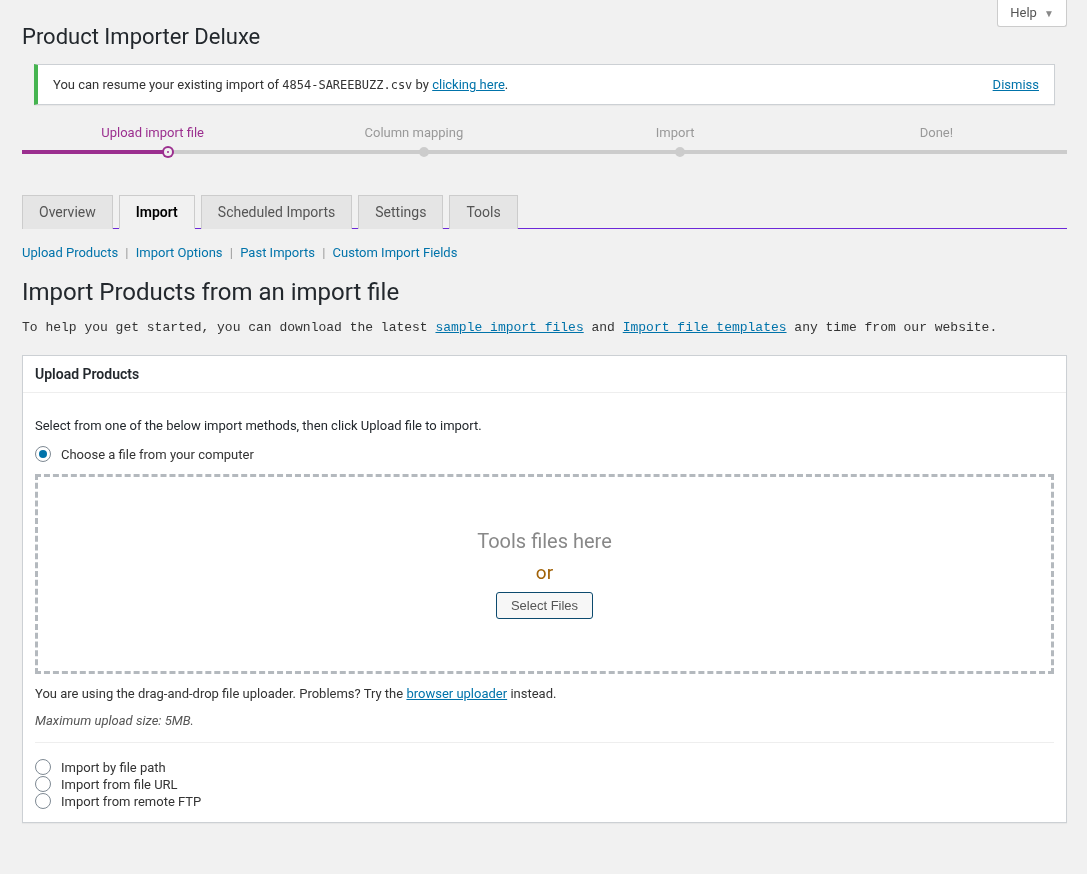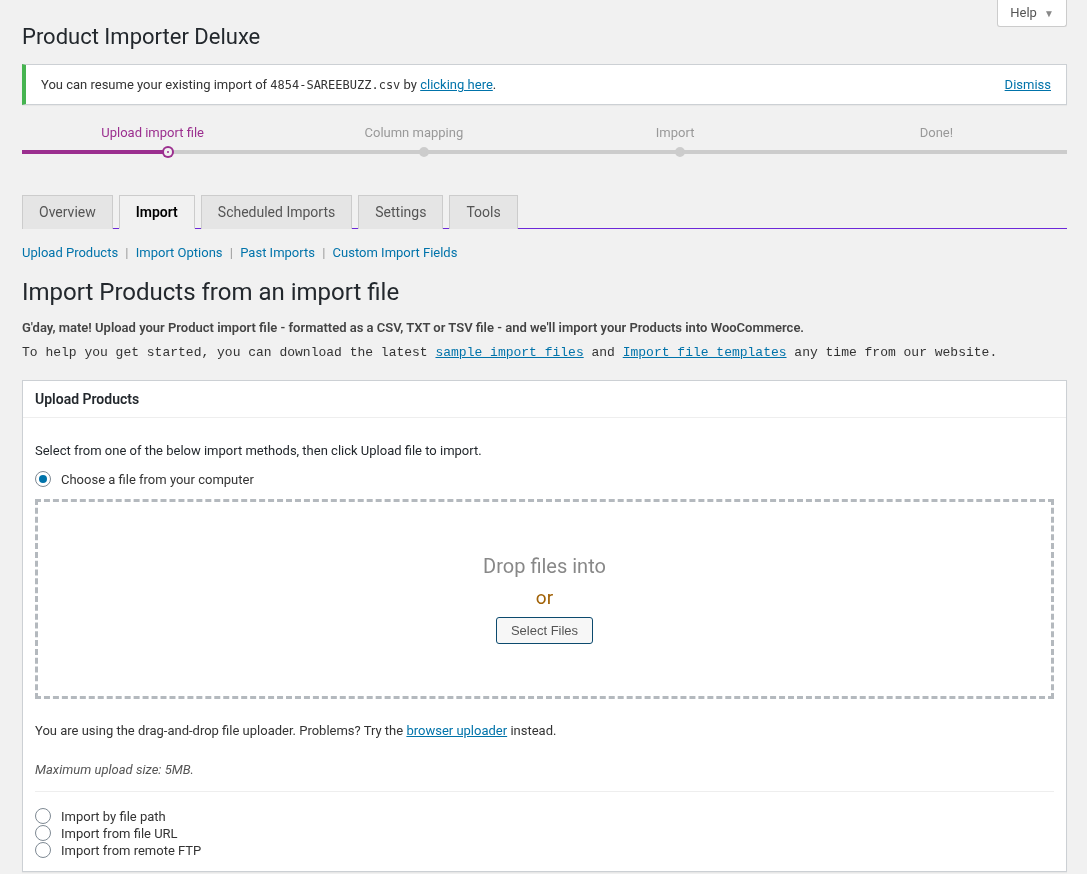--- a/index.html
+++ b/index.html
@@ -38,21 +38,21 @@
     font-size: 22px;
     font-weight: 400;
     color: #23282d;
     margin: 0;
     padding: 24px 0 10px;
   }
   .notice {
     background: #fff;
     border: 1px solid #ccd0d4;
     border-left: 4px solid #46b450;
-    margin: 5px 0 15px;
+    margin: 5px 12px 15px;
     padding: 12px 15px;
     display: flex;
     justify-content: space-between;
     align-items: center;
     box-shadow: 0 1px 1px rgba(0,0,0,.04);
     text-align: right;
   }
   .notice .msg { font-size: 13px; color: #333; }
   .notice .msg code {
     font-family: Consolas, Monaco, monospace;
@@ -209,21 +209,21 @@
   .dropzone button.select-files {
     background: #f7f7f7;
     border: 1px solid #0c4a6e;
     border-radius: 3px;
     padding: 5px 14px;
     font-size: 13px;
     cursor: pointer;
     color: #555;
   }
 
-  .uploader-note { font-size: 13px; margin: 24px 0; color: #333; }
+  .uploader-note { font-size: 13px; margin: 12px 0; color: #333; }
   .max-size { font-style: italic; font-size: 13px; color: #555; margin: 8px 0 14px; }
   .hr { border-top: 1px solid #eee; margin: 10px 0 16px; }
 </style>
 </head>
 <body>
 
 <div class="wrap">
   <div class="help-btn">
     <span>Help</span>
     <span class="tri">▼</span>
@@ -266,38 +266,37 @@
     <span class="sep">|</span>
     <a>Import Options</a>
     <span class="sep">|</span>
     <a>Past Imports</a>
     <span class="sep">|</span>
     <a>Custom Import Fields</a>
   </div>
 
   <h2 class="section-heading">Import Products from an import file</h2>
 
-  <p class="intro bold">G'day, mate! Upload your Product import file - formatted as a CSV, TXT or TSV file - and we'll import your Products into WooCommerce.</p>
 
   <p class="help-text">
     <span>To help you get started, you can download the latest </span><a class="link">sample import files</a><span> and </span><a class="link">Import file templates</a><span> any time from our website.</span>
   </p>
 
   <div class="postbox">
     <h3 class="hndle">Upload Products</h3>
     <div class="inside">
       <p>Select from one of the below import methods, then click Upload file to import.</p>
 
       <div class="radio-row">
         <div class="radio checked"></div>
         <span class="radio-label">Choose a file from your computer</span>
       </div>
 
       <div class="dropzone">
-        <div class="drop-title">Drop files into</div>
+        <div class="drop-title">Tools files here</div>
         <div class="or">or</div>
         <button class="select-files">Select Files</button>
       </div>
 
       <p class="uploader-note">
         <span>You are using the drag-and-drop file uploader. Problems? Try the </span><a class="link">browser uploader</a><span> instead.</span>
       </p>
 
       <p class="max-size">Maximum upload size: 5MB.</p>
 

